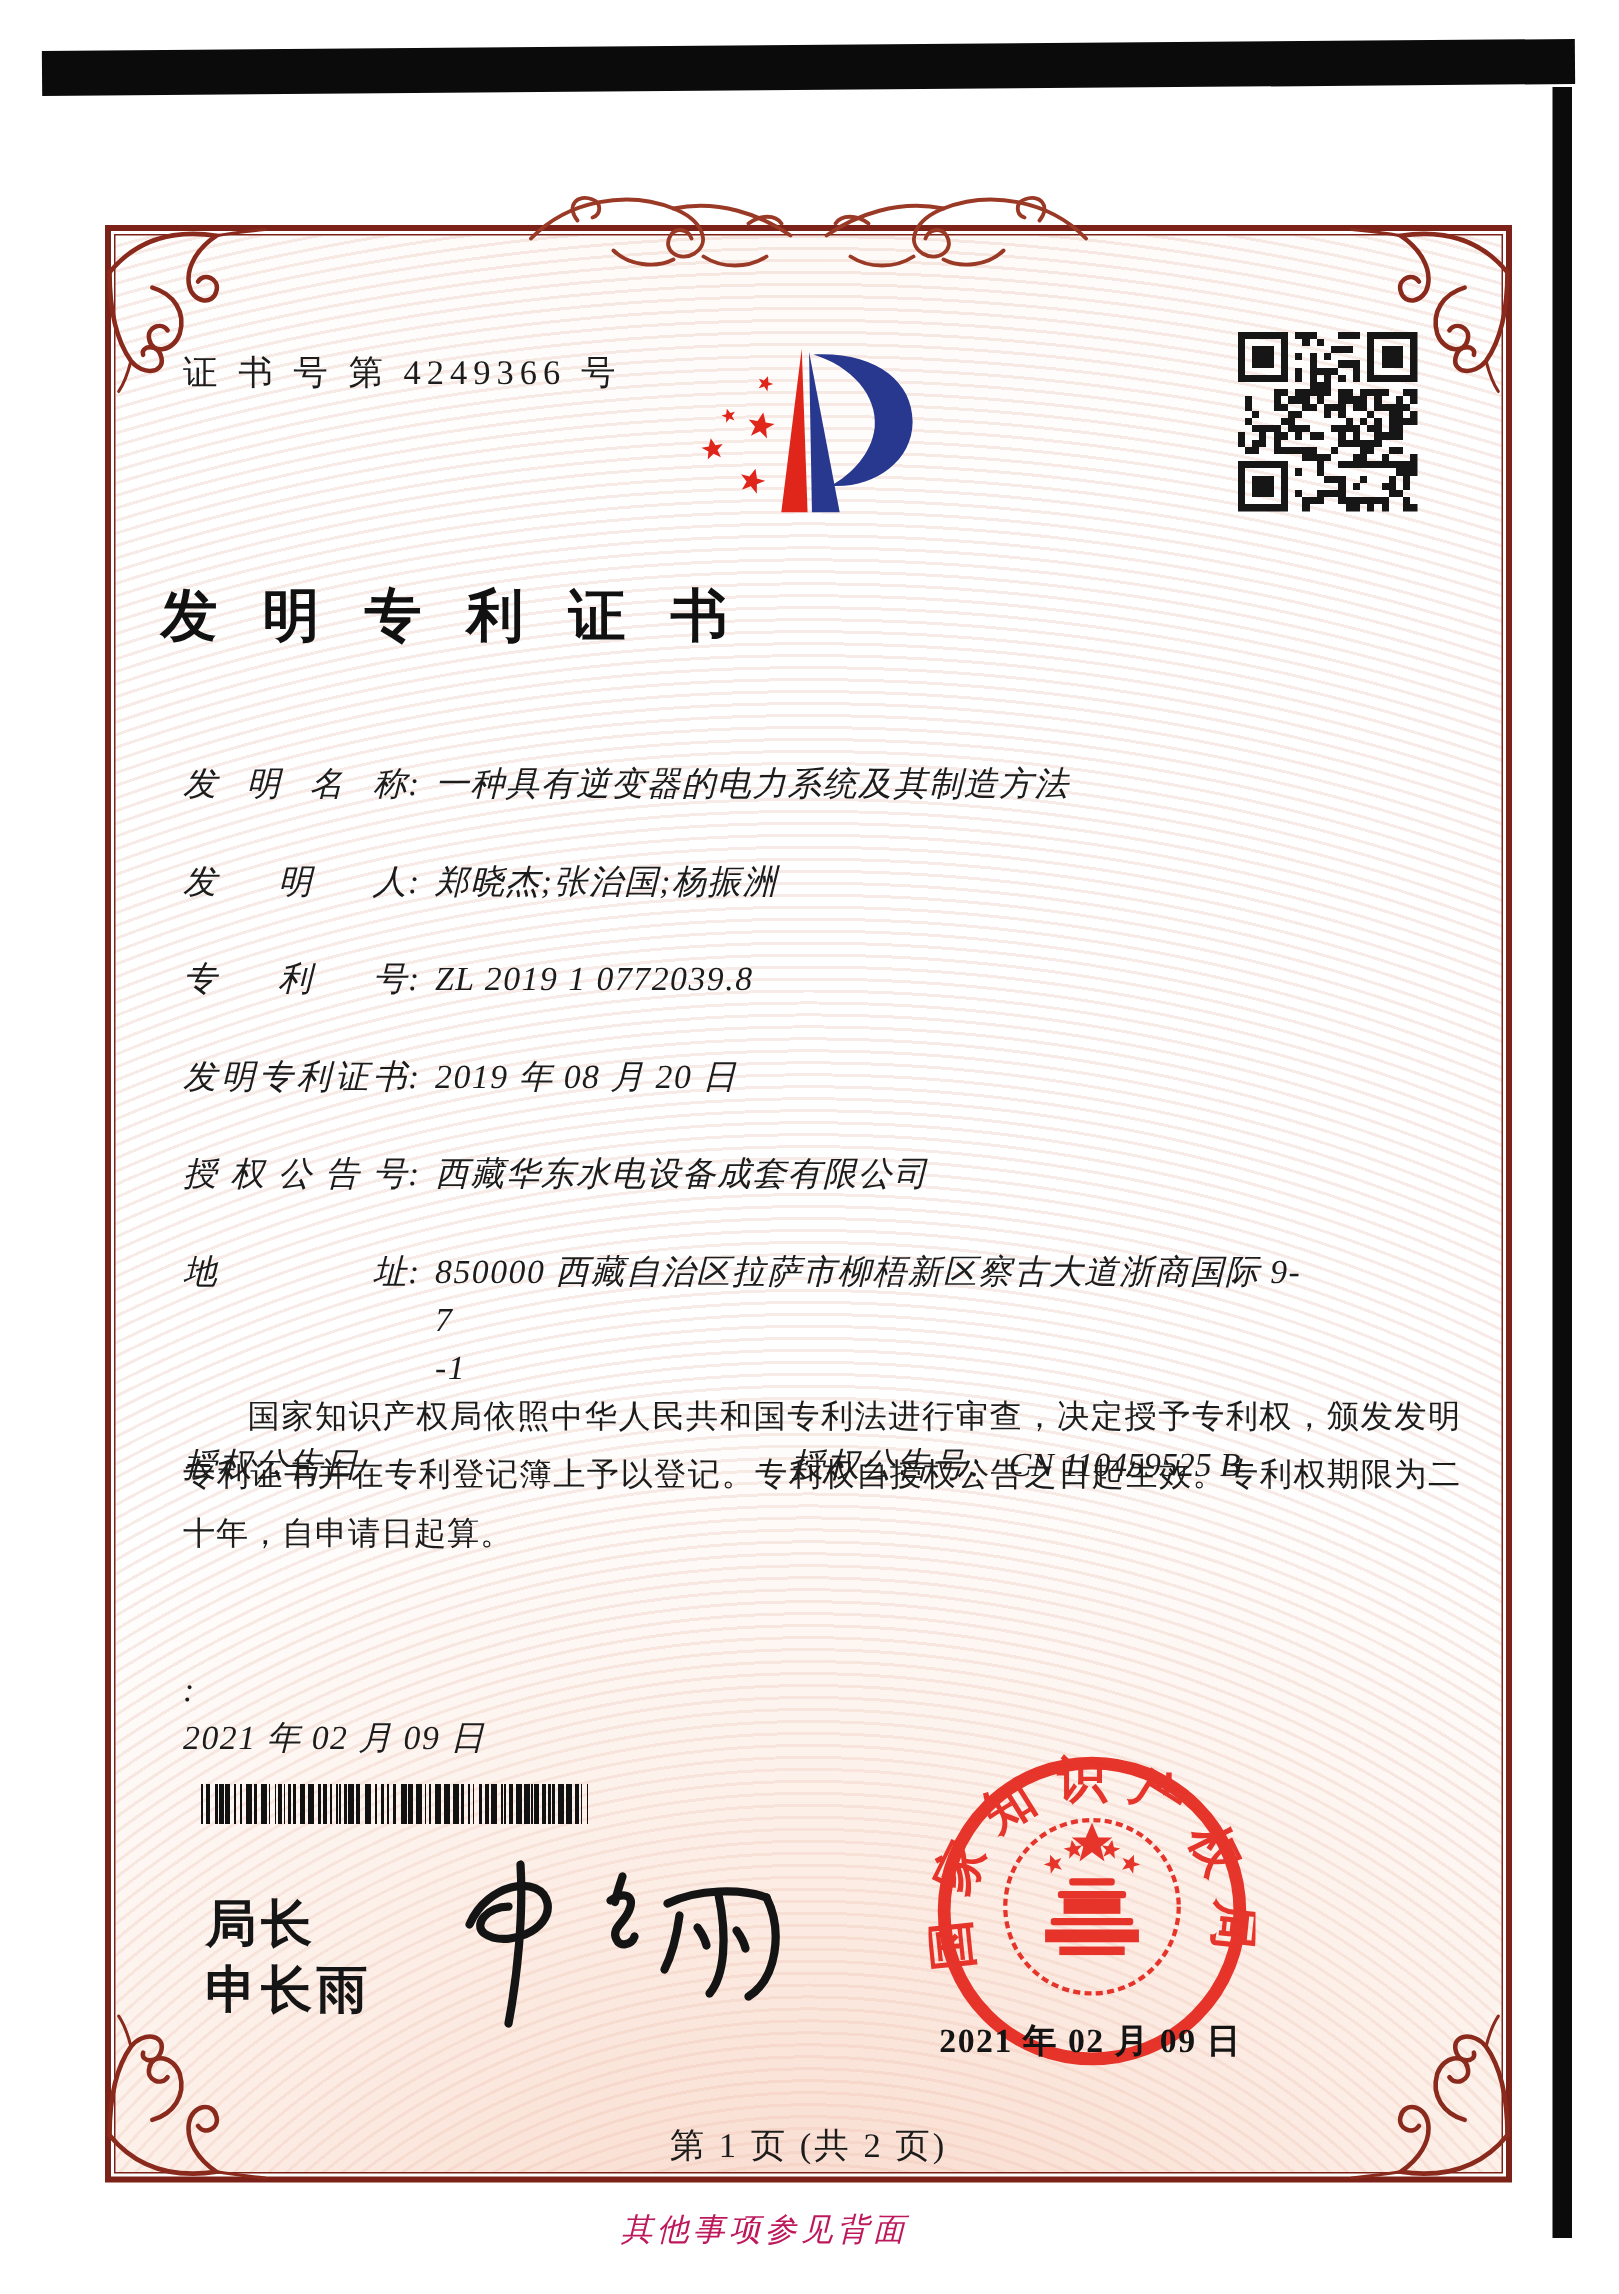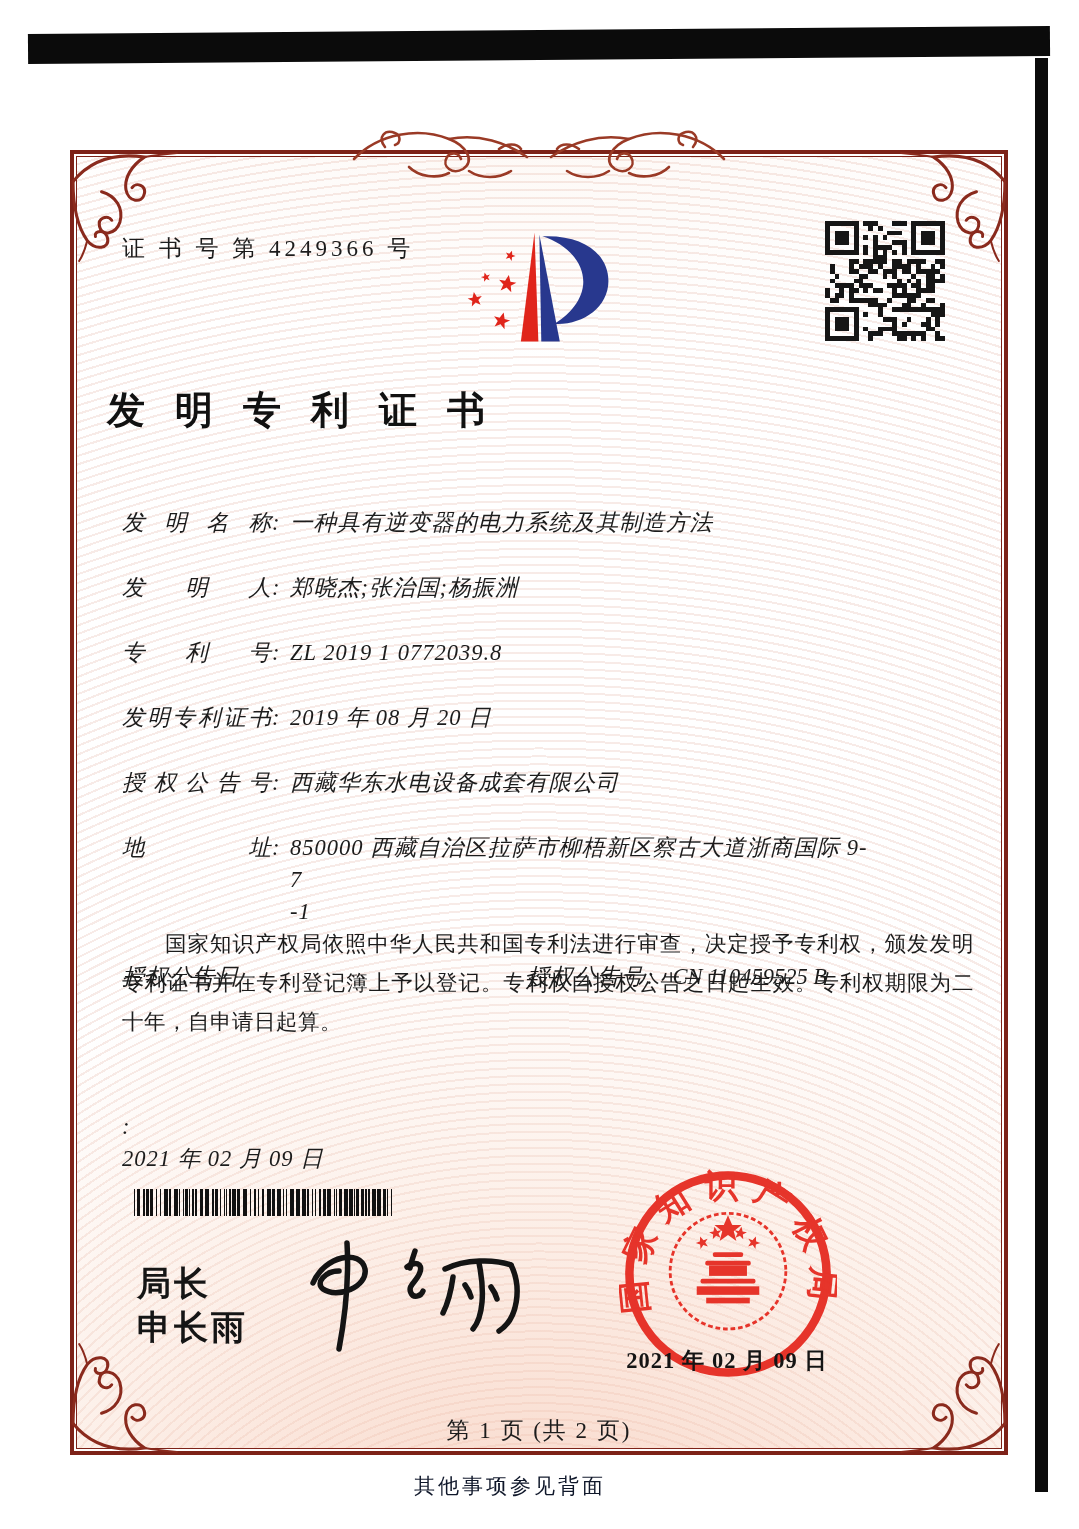--- a/index.html
+++ b/index.html
@@ -41,21 +41,21 @@
          text-align:justify;letter-spacing:0.5px;}
   .paras p{margin:0;text-indent:2em;}
   .barcode{position:absolute;left:57px;top:1032px;width:262px;height:27px;}
   .director{position:absolute;left:60px;top:1104px;font-family:"Liberation Sans","DejaVu Sans",sans-serif;
             font-size:34px;font-weight:bold;line-height:44px;letter-spacing:3px;color:#151515;}
   .signature{position:absolute;left:218px;top:1078px;width:235px;height:120px;}
   .seal{position:absolute;left:542px;top:1008px;width:218px;height:218px;opacity:.93;}
   .seal-date{position:absolute;left:530px;top:1188px;width:240px;text-align:center;
              font-size:22.5px;letter-spacing:1px;color:#141414;font-weight:bold;}
   .page-footer{position:absolute;left:0;top:1258px;width:100%;text-align:center;font-size:23px;letter-spacing:2px;}
-  .back-note{position:absolute;left:70px;top:1472px;width:880px;text-align:center;font-size:21px;letter-spacing:3px;color:#0f172a;}
+  .back-note{position:absolute;left:70px;top:1472px;width:880px;text-align:center;font-size:21px;letter-spacing:3px;color:#be185d;font-style:italic;}
   svg{display:block;}
 </style>
 </head>
 <body>
 
 <div class="canvas">
 
   <div class="scan-band-top"></div>
   <div class="scan-band-right"></div>
 

